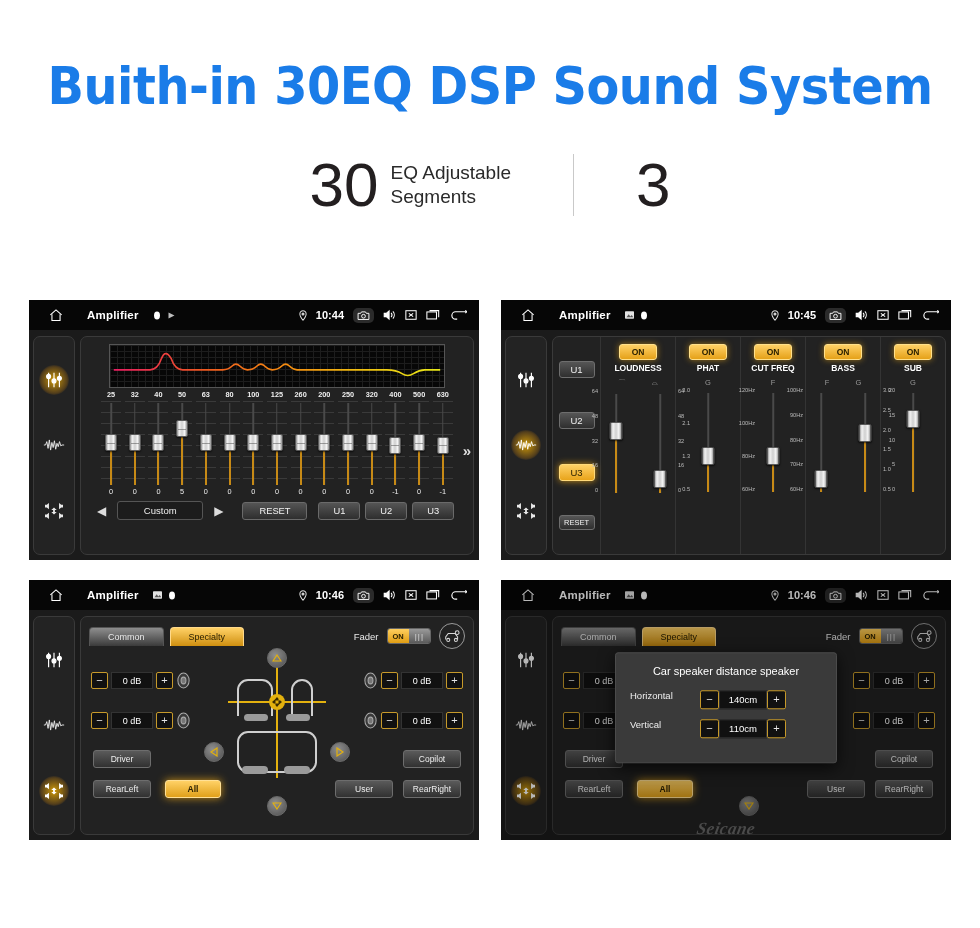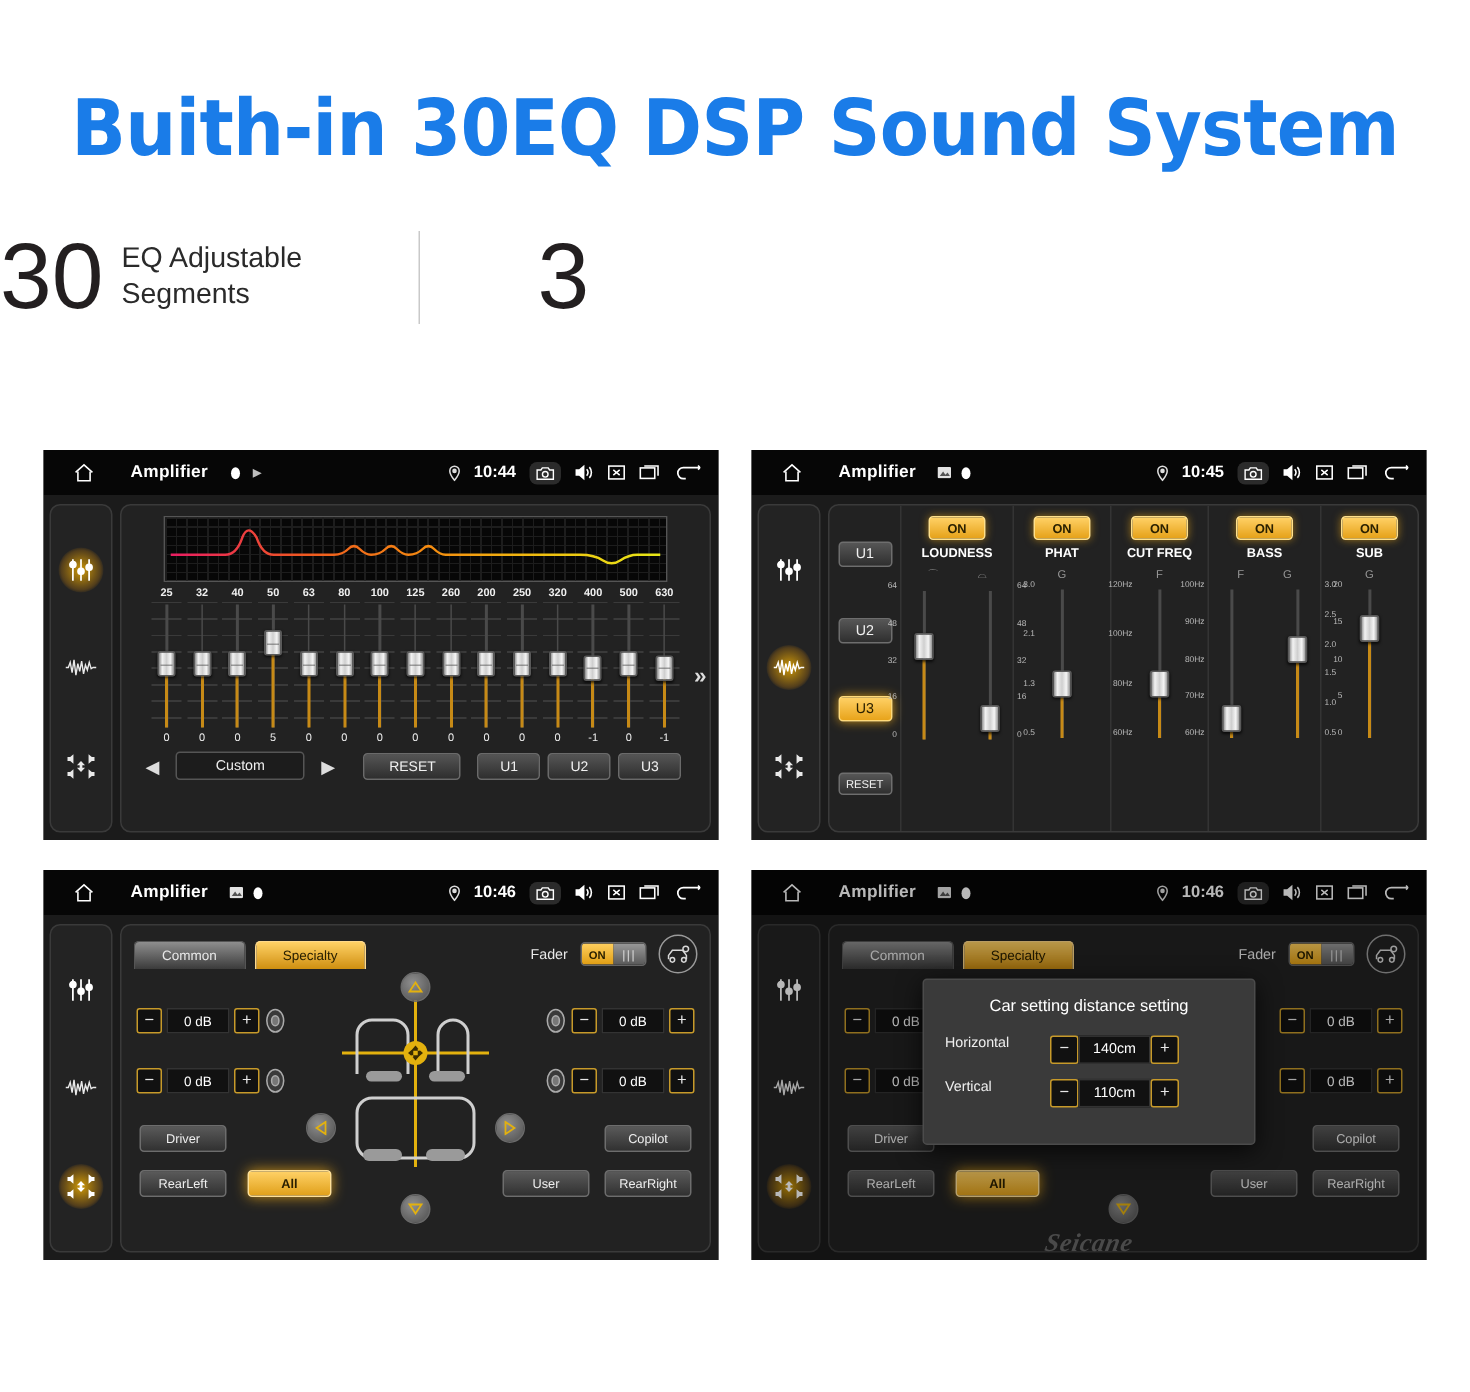--- a/index.html
+++ b/index.html
@@ -17,23 +17,24 @@
     color: #1a7ce8;
     font-size: 52px;
     font-weight: bold;
     letter-spacing: -0.5px;
     font-family: "DejaVu Sans", sans-serif;
     margin-top: 56px;
     transform: scaleX(0.92);
   }
   .stats-row {
     display: flex;
+    justify-content: center;
     align-items: center;
     margin-top: 38px;
-    gap: 16px;
+    gap: 0px;
   }
   .stat {
     display: flex;
     align-items: center;
     gap: 12px;
   }
   .stat-num {
     font-size: 62px;
     font-weight: 400;
     color: #231f20;
@@ -1155,21 +1156,21 @@
               <svg width="10" height="8" viewBox="0 0 10 8">
                   <path d="M5 7 L9 1 H1 Z" fill="none" stroke="#e3b10e" stroke-width="1.2"></path>
                 </svg>
             </div>
           </div>
         </div>
       </div>
 
       <div class="modal-scrim"></div>
       <div class="modal">
-        <div class="modal-title">Car setting distance setting</div>
+        <div class="modal-title">Car speaker distance speaker</div>
         <div class="modal-row">
           <div class="mlbl">Horizontal</div>
           <div class="pmbtn" style="width:19px;height:19px;line-height:17px">−</div>
           <div class="mbox">140cm</div>
           <div class="pmbtn" style="width:19px;height:19px;line-height:17px">+</div>
         </div>
         <div class="modal-row">
           <div class="mlbl">Vertical</div>
           <div class="pmbtn" style="width:19px;height:19px;line-height:17px">−</div>
           <div class="mbox">110cm</div>

